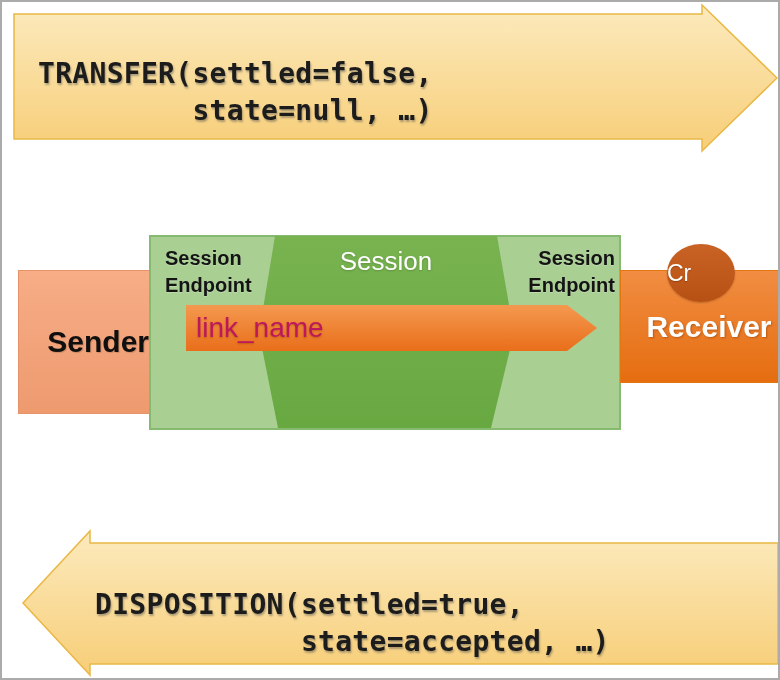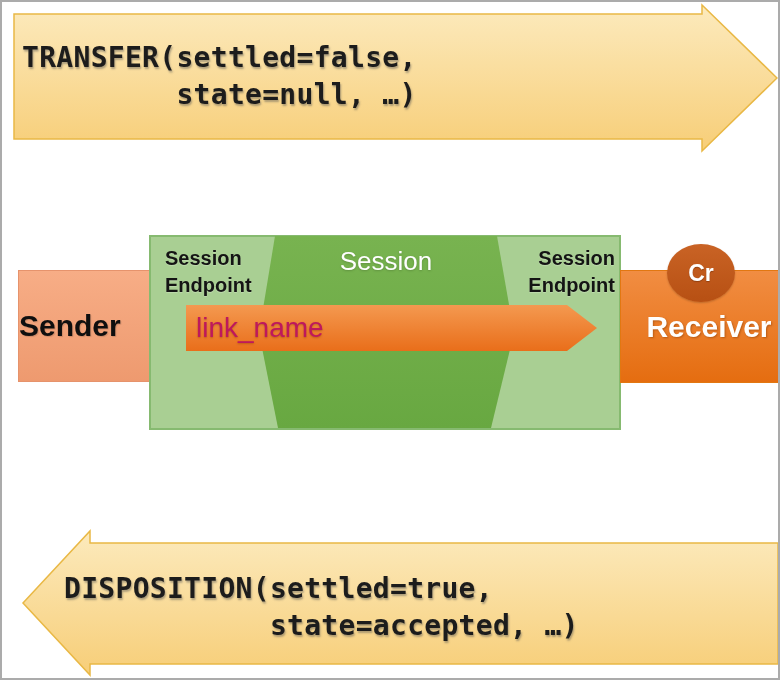--- a/index.html
+++ b/index.html
@@ -4,28 +4,28 @@
 <style>
   html,body{margin:0;padding:0;background:#fff;}
   .stage{
     position:relative;width:780px;height:680px;box-sizing:border-box;
     background:#ffffff;border:2px solid #ababab;overflow:hidden;
     font-family:"Liberation Sans",sans-serif;
   }
   .layer{position:absolute;left:0;top:0;}
   
   .banner-text{
-    position:absolute;margin:0;
+    position:absolute;margin:16px;
     font-family:"DejaVu Sans Mono",monospace;font-weight:bold;
     font-size:28px;line-height:37px;letter-spacing:0.3px;color:#1c1c1c;
     text-shadow:1px 2px 2px rgba(80,80,80,0.45);
     white-space:pre;
   }
   .banner-text.top{left:20px;top:37px;}
-  .banner-text.bottom{left:62px;top:568px;}
+  .banner-text.bottom{left:77px;top:568px;}
   
   .session-rect{
     position:absolute;left:147px;top:233px;width:472px;height:195px;
     box-sizing:border-box;border:2px solid #86ba70;
   }
   .session-title{
     position:absolute;left:274px;top:244px;width:220px;text-align:center;
     color:#ffffff;font-size:26px;font-weight:normal;
     text-shadow:0 1px 2px rgba(60,90,40,0.35);
   }
@@ -36,47 +36,46 @@
   }
   .endpoint-label.left{left:163px;text-align:left;}
   .endpoint-label.right{left:493px;width:120px;text-align:right;}
   
   .link-label{
     position:absolute;left:194px;top:312px;color:#be185d;font-size:28px;
     line-height:28px;text-shadow:0 1px 2px rgba(120,50,0,0.4);
   }
   
   .sender-box{
-    position:absolute;left:16px;top:268px;width:132px;height:112px;
+    position:absolute;left:16px;top:268px;width:132px;height:144px;
     box-sizing:border-box;border:1px solid #e6936c;
     background:linear-gradient(180deg,#f7ad86 0%,#ee9a6f 100%);
-    display:flex;align-items:center;justify-content:flex-start;
+    display:flex;align-items:center;justify-content:flex-end;
   }
   .sender-box .label{
     color:#0f0f0f;font-weight:bold;font-size:30px;
     text-shadow:1px 1px 1px rgba(0,0,0,0.15);
   }
   .receiver-box{
     position:absolute;left:618px;top:268px;width:178px;height:113px;
     box-sizing:border-box;border:1px solid #e27711;
     background:linear-gradient(180deg,#f18d42 0%,#e56d10 100%);
     display:flex;align-items:center;justify-content:center;
   }
   .receiver-box .label{
     color:#ffffff;font-weight:bold;font-size:30px;
     text-shadow:1px 1px 2px rgba(120,50,0,0.45);
   }
   
   .credit-badge{
     position:absolute;left:665px;top:242px;width:68px;height:58px;
     border-radius:50%;
     background:linear-gradient(180deg,#c96325 0%,#b75013 100%);
-    display:flex;align-items:center;justify-content:center;
+    display:flex;align-items:center;
     box-shadow:0 1px 2px rgba(0,0,0,0.2);
-    font-weight:bold;
   }
   .credit-badge .label{
     color:#ffffff;font-size:23px;text-shadow:0 1px 1px rgba(80,30,0,0.4);
   }
 </style>
 </head>
 <body>
 
 <div class="stage">
 

